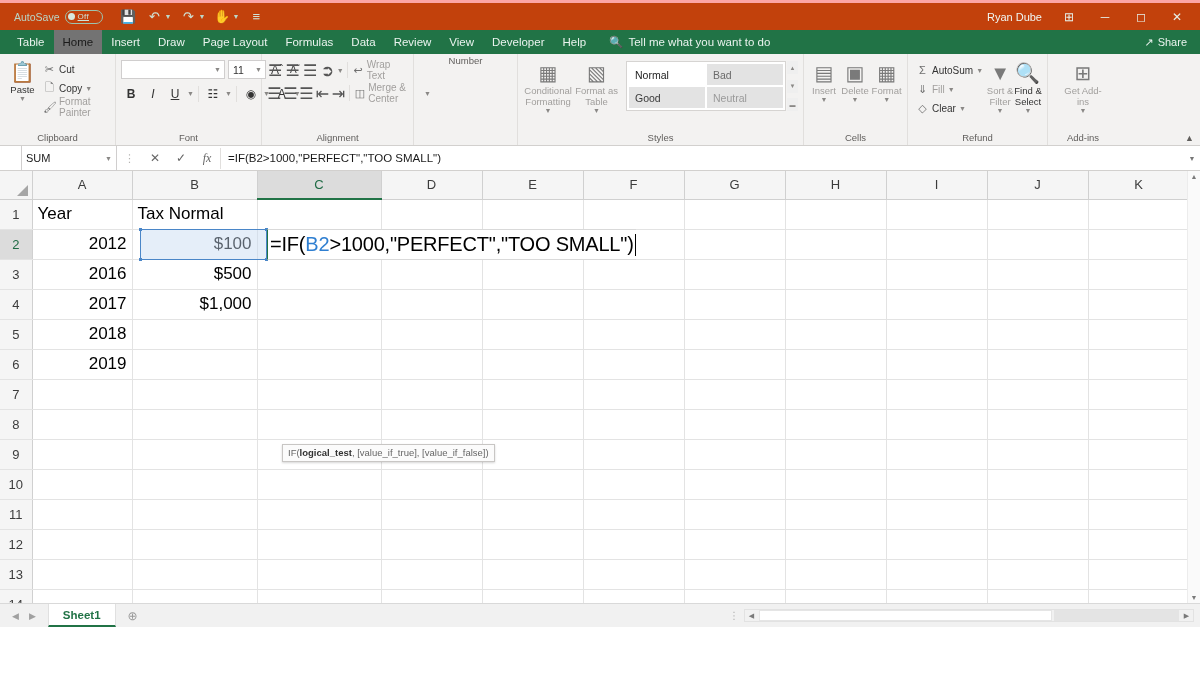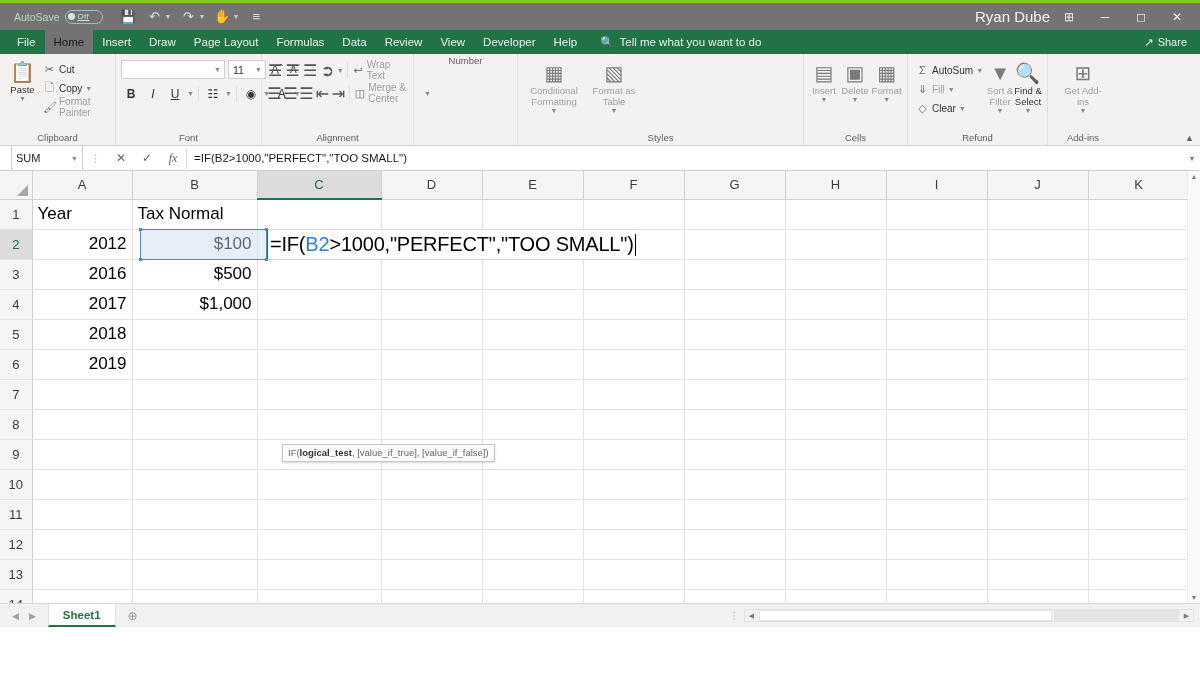--- a/index.html
+++ b/index.html
@@ -5,23 +5,23 @@
   * { box-sizing: border-box; margin: 0; padding: 0; }
   html, body {
     width: 1200px; height: 675px;
     font-family: "Liberation Sans", sans-serif;
     overflow: hidden; background: #fff;
   }
   #app { width: 1200px; height: 675px; position: relative; background: #fff; }
 
   
   .titlebar {
-    height: 30px; background: #737373; color: #fff;
+    height: 30px; background: #c2410c; color: #fff;
     display: flex; align-items: center; position: relative;
-    border-top: 3px solid #84cc16;
+    border-top: 3px solid #fca5a5;
   }
   .autosave { display: flex; align-items: center; gap: 5px; margin-left: 14px; }
   .autosave-label { font-size: 10.5px; color: #b9d5c6; }
   .toggle {
     width: 38px; height: 14px; border-radius: 8px;
     border: 1px solid #9dc3ae; display: flex; align-items: center;
     padding: 0 2px; gap: 3px;
   }
   .toggle-knob { width: 7px; height: 7px; border-radius: 50%; background: #d8e8de; }
   .toggle-text { font-size: 8px; color: #cfe2d7; letter-spacing: .3px; text-decoration: underline; }
@@ -31,21 +31,21 @@
     justify-content: center; color: #d8ead f; color: #cfe3d7; font-size: 13px;
   }
   .qcaret { font-size: 7px; color: #bcd7c8; margin-left: -4px; padding-right:3px;}
   .win-title {
     position: absolute; left: 0; right: 0; text-align: center;
     font-size: 12px; color: #eef6f1; letter-spacing: .2px; pointer-events: none;
   }
   .tb-right {
     margin-left: auto; display: flex; align-items: center; gap: 2px; padding-right: 6px;
   }
-  .user-name { font-size: 15px; color: #f0f7f3; }
+  .user-name { font-size: 11px; color: #f0f7f3; margin-right: 8px; }
   .tb-btn {
     width: 34px; height: 28px; display: flex; align-items: center;
     justify-content: center; color: #e6f1ea; font-size: 12px;
   }
 
   
   .tabsbar {
     height: 24px; background: #217346; display: flex; align-items: stretch;
     padding-left: 8px; position: relative;
   }
@@ -147,21 +147,21 @@
   .cs-arrow { font-size: 6px; color: #8a8886; background: #efefef; width: 11px; height: 13px; display:flex; align-items:center; justify-content:center;}
 
   .collapse-ribbon { position: absolute; right: 6px; bottom: 2px; font-size: 9px; color: #605e5c; }
 
   
   .fbar {
     height: 25px; background: #fff; display: flex; align-items: center;
     border-bottom: 1px solid #d2d0ce;
   }
   .namebox {
-    width: 72px; height: 21px; margin-left: 11px; border: 1px solid #d0cece;
+    width: 96px; height: 21px; margin-left: 21px; border: 1px solid #d0cece;
     background: #fff; display: flex; align-items: center; justify-content: space-between;
     font-size: 11px; color: #222; padding: 12px 4px;
   }
   .fb-dots { color: #b5b3b1; font-size: 11px; padding: 0 7px; }
   .fb-ic {
     width: 26px; height: 22px; display: flex; align-items: center;
     justify-content: center; font-size: 12px; color: #666;
   }
   .fb-input {
     flex: 1; height: 21px; border-left: 1px solid #e1dfdd; padding-left: 7px;
@@ -289,21 +289,21 @@
     <div class="tb-right">
       <span class="user-name">Ryan Dube</span>
       <span class="tb-btn">⊞</span>
       <span class="tb-btn">─</span>
       <span class="tb-btn">◻</span>
       <span class="tb-btn close">✕</span>
     </div>
   </div>
 
   <div class="tabsbar">
-    <div class="tab">File</div>
+    <div class="tab">Table</div>
     <div class="tab active">Home</div>
     <div class="tab">Insert</div>
     <div class="tab">Draw</div>
     <div class="tab">Page Layout</div>
     <div class="tab">Formulas</div>
     <div class="tab">Data</div>
     <div class="tab">Review</div>
     <div class="tab">View</div>
     <div class="tab">Developer</div>
     <div class="tab">Help</div>
@@ -415,20 +415,33 @@
       <div class="grp-body" style="padding-top:5px">
         <div class="big-btn" style="width:62px">
           <span class="ic">▦</span>
           <span class="lb dim">Conditional Formatting</span>
           <span class="caret">▼</span>
         </div>
         <div class="big-btn" style="width:58px">
           <span class="ic">▧</span>
           <span class="lb dim">Format as Table</span>
           <span class="caret">▼</span>
+        </div>
+        <div style="display:flex;margin-left:6px;margin-top:2px">
+          <div class="cellstyles">
+            <div class="cs normal">Normal</div>
+            <div class="cs bad">Bad</div>
+            <div class="cs good">Good</div>
+            <div class="cs neutral">Neutral</div>
+          </div>
+          <div class="cs-scroll">
+            <span class="cs-arrow">▲</span>
+            <span class="cs-arrow">▼</span>
+            <span class="cs-arrow">▬</span>
+          </div>
         </div>
       </div>
       <div class="grp-name">Styles</div>
     </div>
 
     <div class="grp" style="width:104px">
       <div class="grp-body" style="padding-top:5px">
         <div class="big-btn" style="width:33px">
           <span class="ic">▤</span>
           <span class="lb dim">Insert</span>

